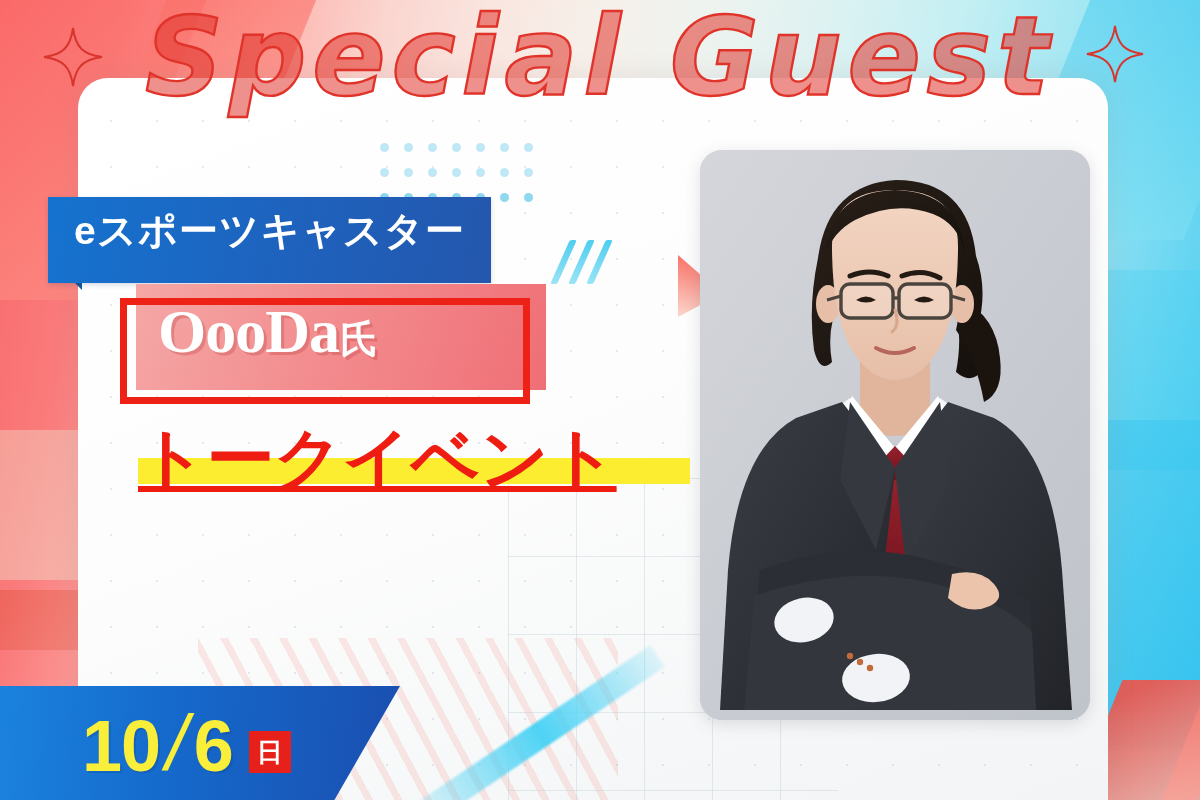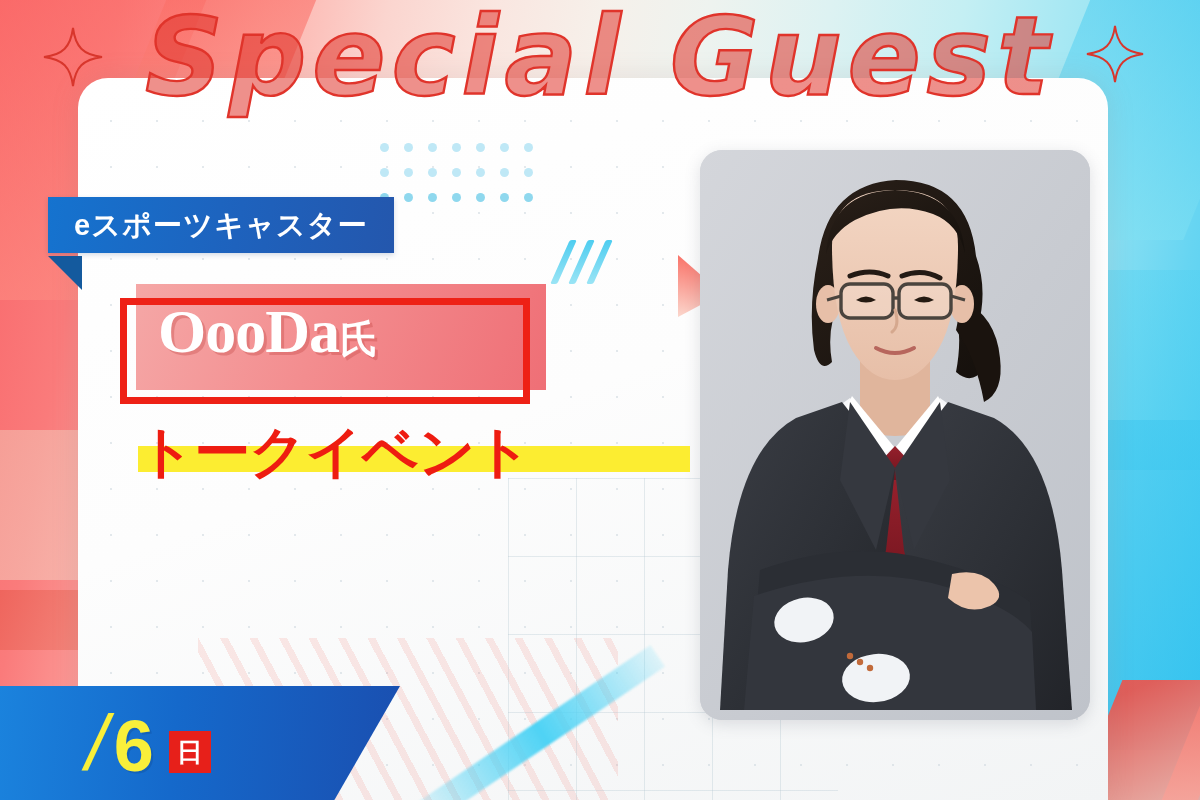--- a/index.html
+++ b/index.html
@@ -129,22 +129,22 @@
   .slashes span {
     display:block; width:7px; height:44px; border-radius:2px;
     background:linear-gradient(180deg,#4ecdf0,#9ae4f5);
     transform:skewX(-24deg);
   }
 
   
   .role-badge {
     position:absolute; left:48px; top:197px; z-index:10;
     background:linear-gradient(100deg,#1573cf 0%,#1e62bd 55%,#2457ad 100%);
-    color:#fff; font-weight:700; font-size:29px; letter-spacing:1.2px;
-    padding:14px 26px 13px 26px; line-height:1;
+    color:#fff; font-weight:700; font-size:39px; letter-spacing:1.2px;
+    padding:14px 26px 33px 26px; line-height:1;
     box-shadow:0 2px 5px rgba(20,60,120,.18);
   }
   .role-badge-tab {
     position:absolute; left:48px; top:256px; width:34px; height:34px; z-index:9;
     background:#145a9e;
     clip-path:polygon(0 0,100% 0,100% 100%);
   }
 
   
   .name-wrap { position:absolute; left:132px; top:288px; z-index:10; }
@@ -166,21 +166,21 @@
   .name-suffix { font-size:38px; font-weight:700; margin-left:1px; }
 
   
   .hl-line { position:absolute; z-index:10; white-space:nowrap; }
   .hl-line .marker {
     position:absolute; left:0; bottom:6px; height:25px;
     background:#fced31; z-index:-1;
   }
   .hl-line .txt {
     position:relative; color:#ee1c11; font-weight:700; line-height:1;
-    font-size:56px; letter-spacing:-1px;
+    font-size:68px; letter-spacing:-1px;text-decoration:underline;
   }
   #hl1 { left:138px; top:424px; }
   #hl1 .marker { width:552px; bottom:8px; height:26px; }
   #hl2 { left:138px; top:529px; }
   #hl2 .marker { width:250px; bottom:8px; height:26px; }
 
   
   .portrait-tri {
     position:absolute; left:678px; top:255px; width:44px; height:62px; z-index:9;
     background:linear-gradient(190deg,#f9675d,#fbd7cd);
@@ -380,19 +380,20 @@
       <path d="M156 150 q10 -7 20 0 q-10 5 -20 0 z" fill="#241a12"></path>
       <path d="M214 150 q10 -7 20 0 q-10 5 -20 0 z" fill="#241a12"></path>
 
       <path d="M195 160 q5 16 -3 22" stroke="#d5a88e" stroke-width="3" fill="none" stroke-linecap="round"></path>
       <path d="M176 198 q19 10 38 0" stroke="#b7665d" stroke-width="4" fill="none" stroke-linecap="round"></path>
     </svg>
   </div>
 
   <div class="date-ribbon">
     <div class="date-inner">
+      <span class="date-num">10</span>
       <span class="date-slash">/</span>
       <span class="date-num">6</span>
       <span class="date-day">日</span>
     </div>
   </div>
 
 </div>
 
 </body></html>

